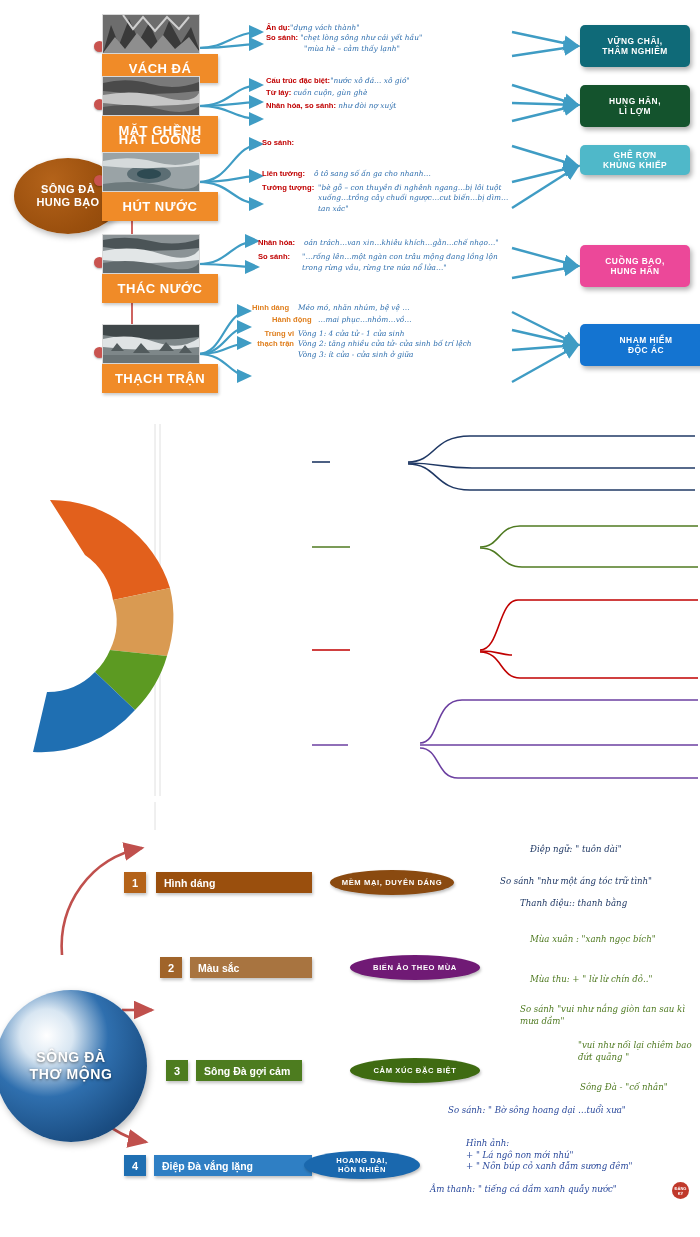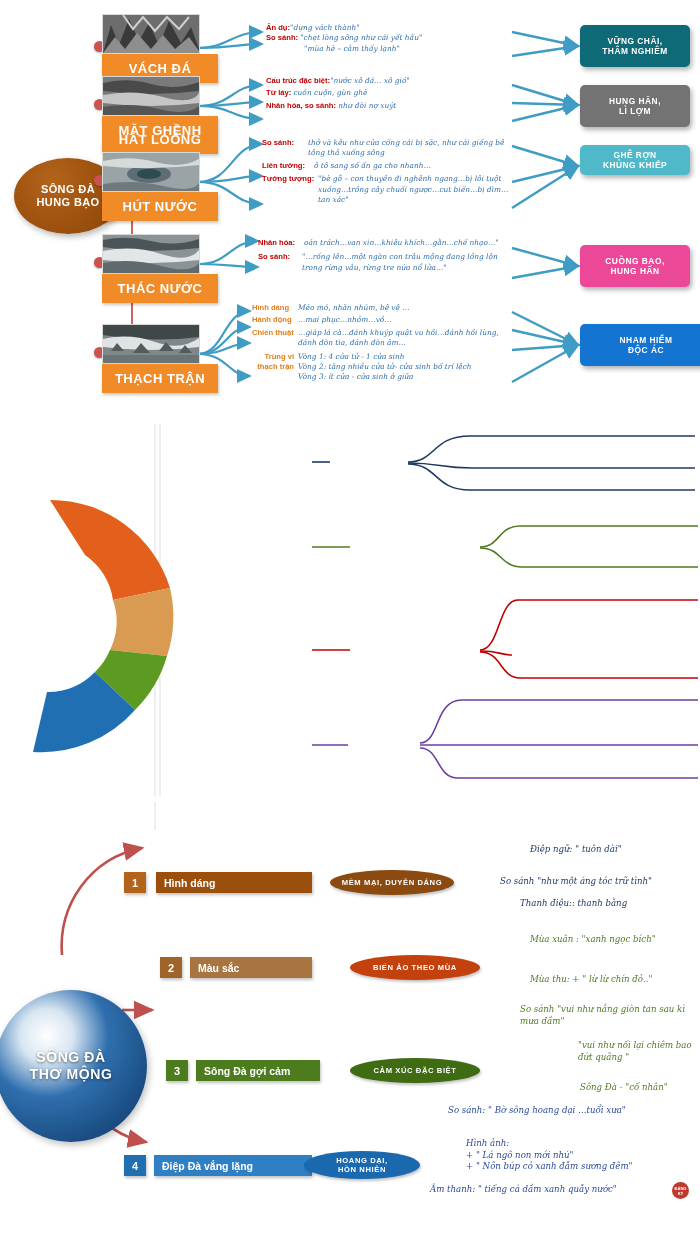--- a/index.html
+++ b/index.html
@@ -248,41 +248,40 @@
         <path d="M0 30 Q28 25 56 32 T96 29 L96 38 L0 38 Z" fill="#555"></path>
       </svg>
       <div class="cap" style="white-space:pre-line;">MẶT GHỀNH
 HÁT LOÓNG</div>
     </div>
     <div class="det" style="left:266px;top:76px;width:250px;">
       <div><b>Cấu trúc đặc biệt:</b><i>"nước xô đá… xô gió"</i></div>
       <div style="margin-top:2px;"><b>Từ láy:</b> <i>cuồn cuộn, gùn ghè</i></div>
       <div style="margin-top:2px;"><b>Nhân hóa, so sánh:</b> <i>như đòi nợ xuýt</i></div>
     </div>
-    <div class="badge" style="left:580px;top:85px;width:110px;height:42px;background:#737373;">
+    <div class="badge" style="left:580px;top:85px;width:110px;height:42px;background:#14532d;">
       <div><span>HUNG HĂN,</span><br><span>LÌ LỢM</span></div>
     </div>
 
     <div class="dot" style="left:94px;top:175px;"></div>
     <div class="node1" style="left:102px;top:152px;">
       <svg class="thumb" viewBox="0 0 96 38" preserveAspectRatio="none">
         <rect width="96" height="38" fill="#9aa3a6"></rect>
         <ellipse cx="46" cy="21" rx="22" ry="9" fill="#5c6e74"></ellipse>
         <ellipse cx="46" cy="21" rx="12" ry="5" fill="#2e4a52"></ellipse>
         <path d="M0 8 Q26 2 52 9 T96 6 L96 12 Q48 18 0 13 Z" fill="#d5dadb"></path>
         <path d="M0 31 Q30 26 60 33 T96 30 L96 38 L0 38 Z" fill="#6e7a7d"></path>
       </svg>
       <div class="cap">HÚT NƯỚC</div>
     </div>
     <div class="det" style="left:262px;top:138px;width:252px;">
       <div style="display:flex;">
           <b style="min-width:46px;">So sánh:</b>
-          <i>thở và kêu như cửa cống cái bị sặc, như cái giếng bê tông thả xuống sông</i>
-        </div>
-      <div style="display:flex;margin-top:2px;">
+        </div>
+      <div style="display:flex;margin-top:21px;">
           <b style="min-width:52px;">Liên tưởng:</b>
           <i>ô tô sang số ấn ga cho nhanh…</i>
         </div>
       <div style="display:flex;margin-top:3px;">
           <b style="min-width:56px;">Tưởng tượng:</b>
           <i>"bè gỗ – con thuyền đi nghênh ngang…bị lôi tuột xuống…trồng cây chuối ngược…cut biến…bị dìm…tan xác"</i>
         </div>
     </div>
     <div class="badge" style="left:580px;top:145px;width:110px;height:30px;background:#4fb8c9;">
       <div><span>GHÊ RỢN</span><br><span>KHỦNG KHIẾP</span></div>
@@ -322,26 +321,22 @@
         <path d="M0 30 L96 30 L96 38 L0 38 Z" fill="#6a7375"></path>
       </svg>
       <div class="cap">THẠCH TRẬN</div>
     </div>
     <div class="det" style="left:252px;top:303px;width:262px;">
       <div style="display:flex;">
           <span class="lbl-or" style="min-width:46px;">Hình dáng</span>
           <i>Méo mó, nhăn nhúm, bệ vệ …</i>
         </div>
       <div style="display:flex;margin-top:2px;">
-          <span class="lbl-or" style="min-width:46px;">Hành động</span>
+          <span class="lbl-or" style="min-width:46px;margin-left:20px;">Hành động</span>
           <i>…mai phục…nhỏm…vồ…</i>
-        </div>
-      <div style="display:flex;margin-top:2px;">
-          <span class="lbl-or" style="min-width:46px;">Chiến thuật</span>
-          <i>…giáp lá cà…đánh khuýp quật vu hồi…đánh hồi lùng, đánh đòn tia, đánh đòn âm…</i>
         </div>
       <div style="display:flex;margin-top:3px;">
           <span class="lbl-or" style="min-width:46px;white-space:pre-line;text-align:right;padding-right:4px;box-sizing:border-box;">Trùng vi
 thạch trận</span>
           <i style="white-space:pre-line;">Vòng 1: 4 cửa tử - 1 cửa sinh
 Vòng 2: tăng nhiều cửa tử- cửa sinh bố trí lệch
 Vòng 3: ít cửa - cửa sinh ở giữa</i>
         </div>
     </div>
     <div class="badge" style="left:580px;top:324px;width:132px;height:42px;background:#1474d1;">
@@ -365,26 +360,26 @@
 
     <div class="numbox" style="left:124px;top:452px;background:#b4631a;">1</div>
     <div class="labbox" style="left:156px;top:452px;width:156px;background:#9a4f0d;">Hình dáng</div>
     <div class="ell" style="left:330px;top:450px;width:124px;height:25px;background:#8a4a10;">MỀM MẠI, DUYÊN DÁNG</div>
     <div class="hand" style="left:530px;top:424px;color:#1f3864;">Điệp ngữ:  " tuôn dài"</div>
     <div class="hand" style="left:500px;top:456px;color:#1f3864;">So sánh "như một áng tóc trữ tình"</div>
     <div class="hand" style="left:520px;top:478px;color:#1f3864;">Thanh điệu:: thanh bằng</div>
 
     <div class="numbox" style="left:160px;top:537px;background:#a0642a;">2</div>
     <div class="labbox" style="left:190px;top:537px;width:122px;background:#a87440;">Màu sắc</div>
-    <div class="ell" style="left:350px;top:535px;width:130px;height:25px;background:#c2410c;">BIẾN ẢO THEO MÙA</div>
+    <div class="ell" style="left:350px;top:535px;width:130px;height:25px;background:#701a75;">BIẾN ẢO THEO MÙA</div>
     <div class="hand" style="left:530px;top:514px;color:#4f7a21;">Mùa xuân : "xanh ngọc bích"</div>
     <div class="hand" style="left:530px;top:554px;color:#4f7a21;">Mùa thu: + " lừ lừ chín đỏ.."</div>
 
     <div class="numbox" style="left:166px;top:640px;background:#4d7c1f;">3</div>
-    <div class="labbox" style="left:196px;top:640px;width:124px;background:#4d7c1f;">Sông Đà gợi cảm</div>
+    <div class="labbox" style="left:196px;top:640px;width:106px;background:#4d7c1f;">Sông Đà gợi cảm</div>
     <div class="ell" style="left:350px;top:638px;width:130px;height:25px;background:#3f6b12;">CẢM XÚC  ĐẶC BIỆT</div>
     <div class="hand" style="left:520px;top:584px;width:175px;color:#4f7a21;white-space:pre-line;">So sánh    "vui như nắng giòn tan sau kì mưa dầm"</div>
     <div class="hand" style="left:578px;top:620px;width:120px;color:#4f7a21;">"vui như nối lại chiêm bao đứt quãng "</div>
     <div class="hand" style="left:580px;top:662px;color:#4f7a21;">Sông Đà - "cố nhân"</div>
 
     <div class="numbox" style="left:124px;top:735px;background:#1f6fb2;">4</div>
     <div class="labbox" style="left:154px;top:735px;width:158px;background:#2f7fc4;">Điệp Đà vắng lặng</div>
     <div class="ell" style="left:304px;top:731px;width:116px;height:28px;background:#1a68ae;white-space:pre-line;">HOANG DẠI,
 HỒN NHIÊN</div>
     <div class="hand" style="left:448px;top:685px;color:#2b4a9c;">So sánh: " Bờ sông hoang dại …tuổi xưa"</div>

